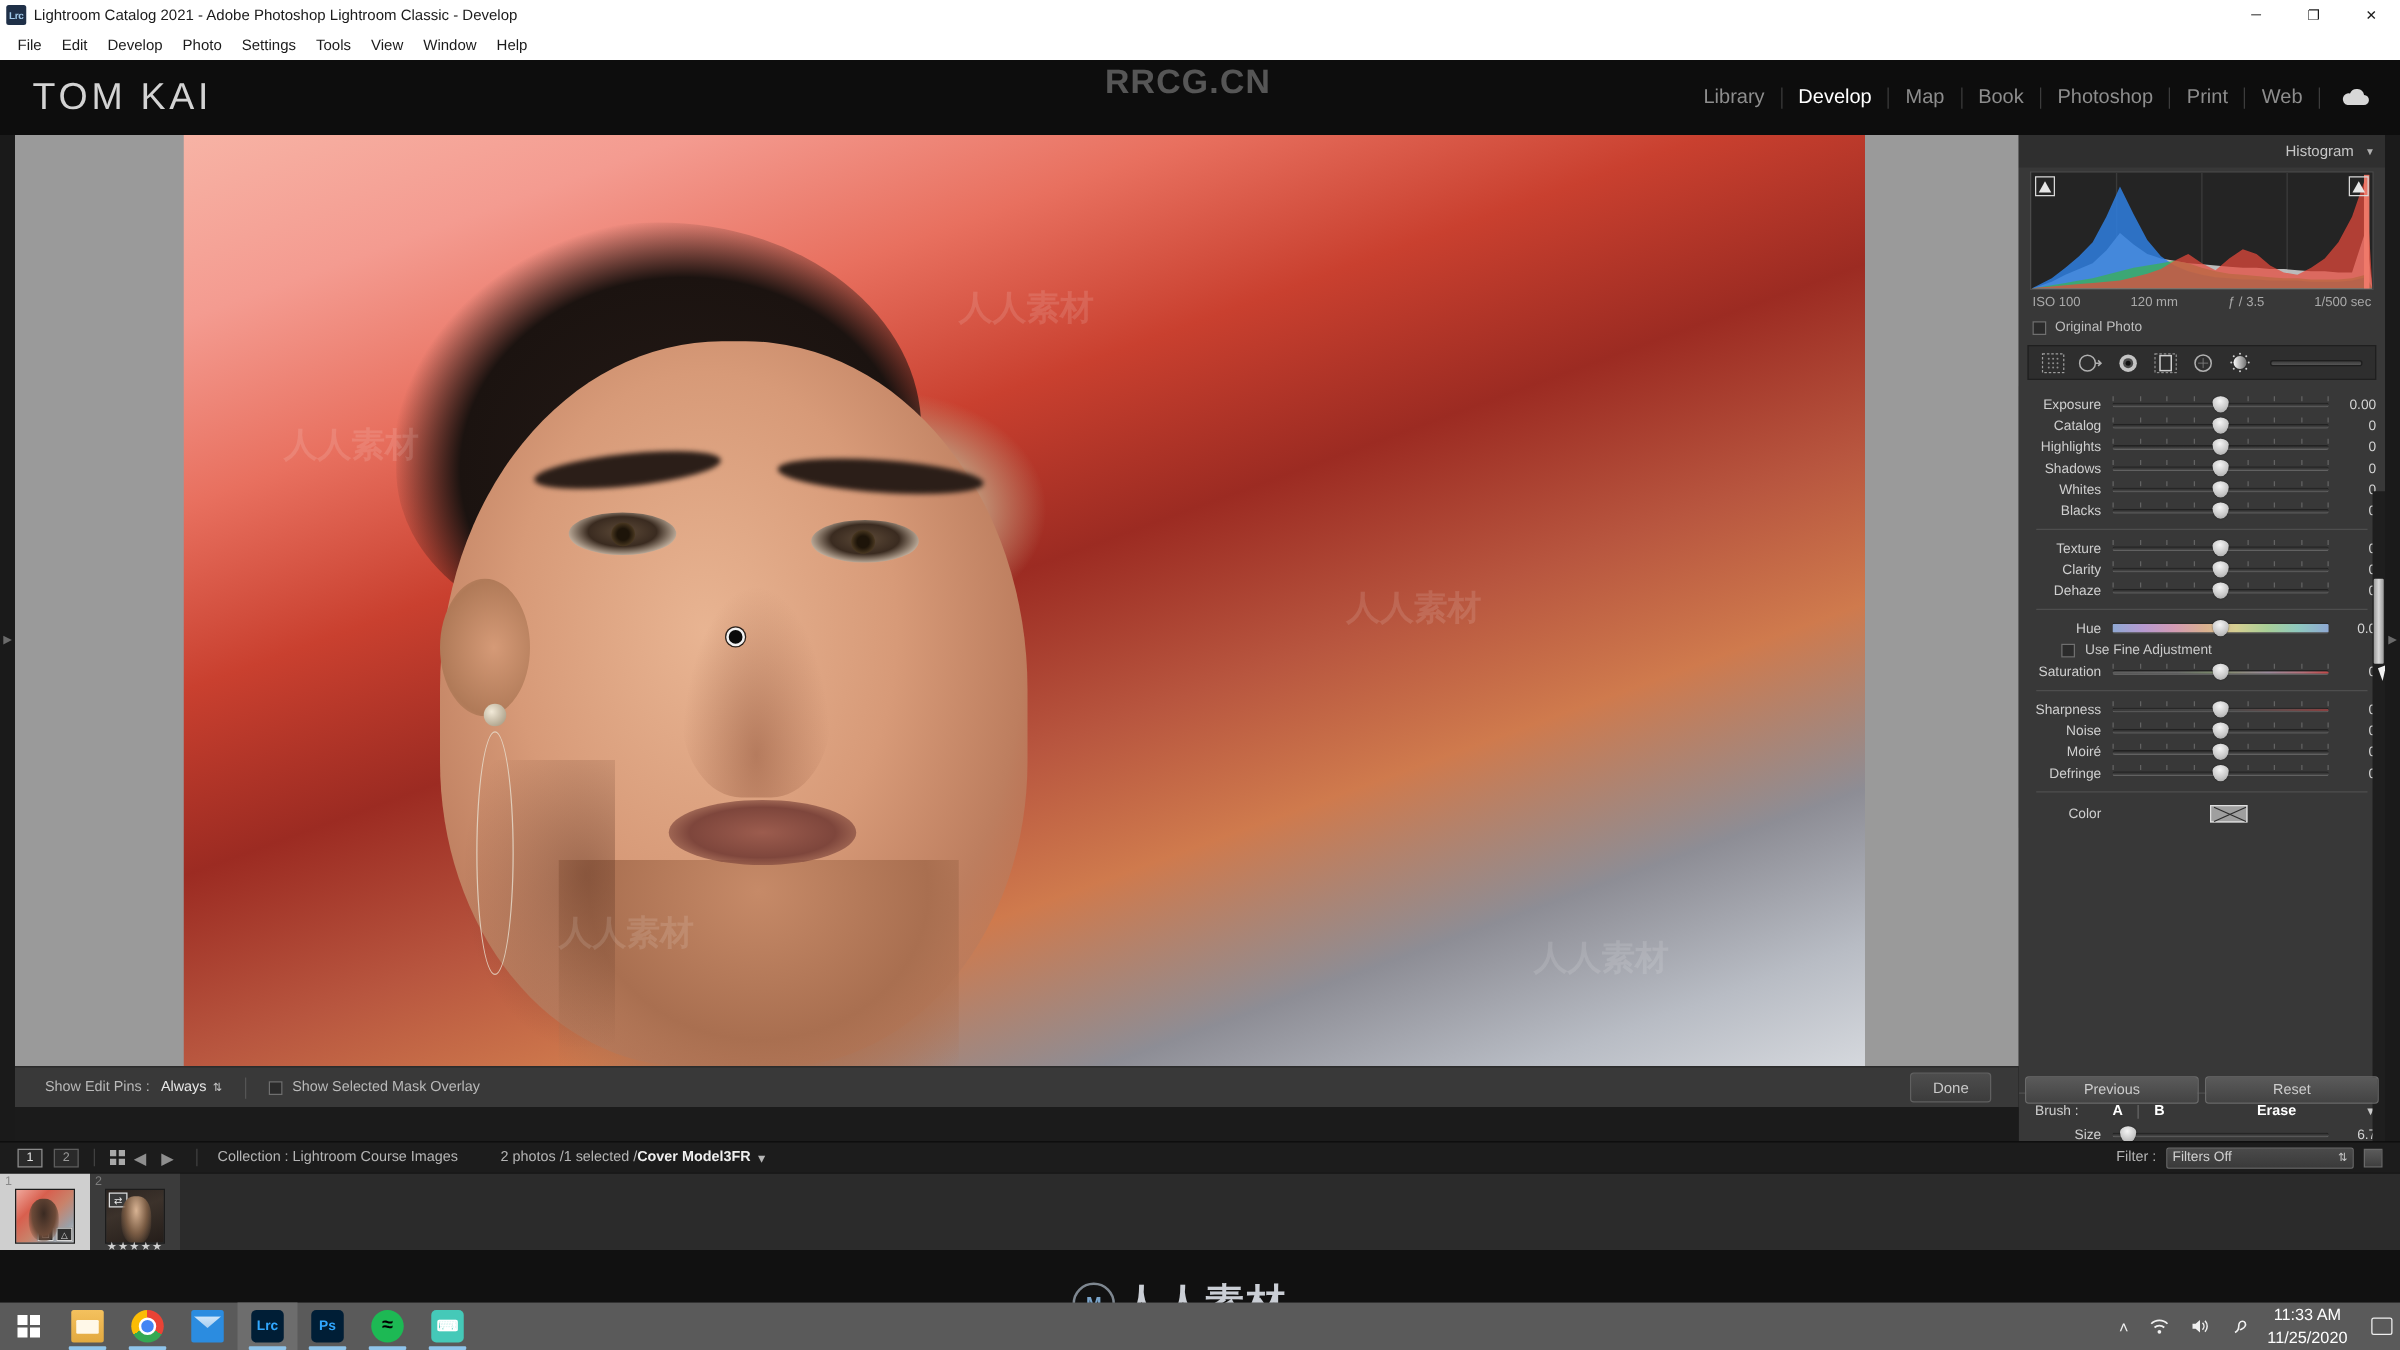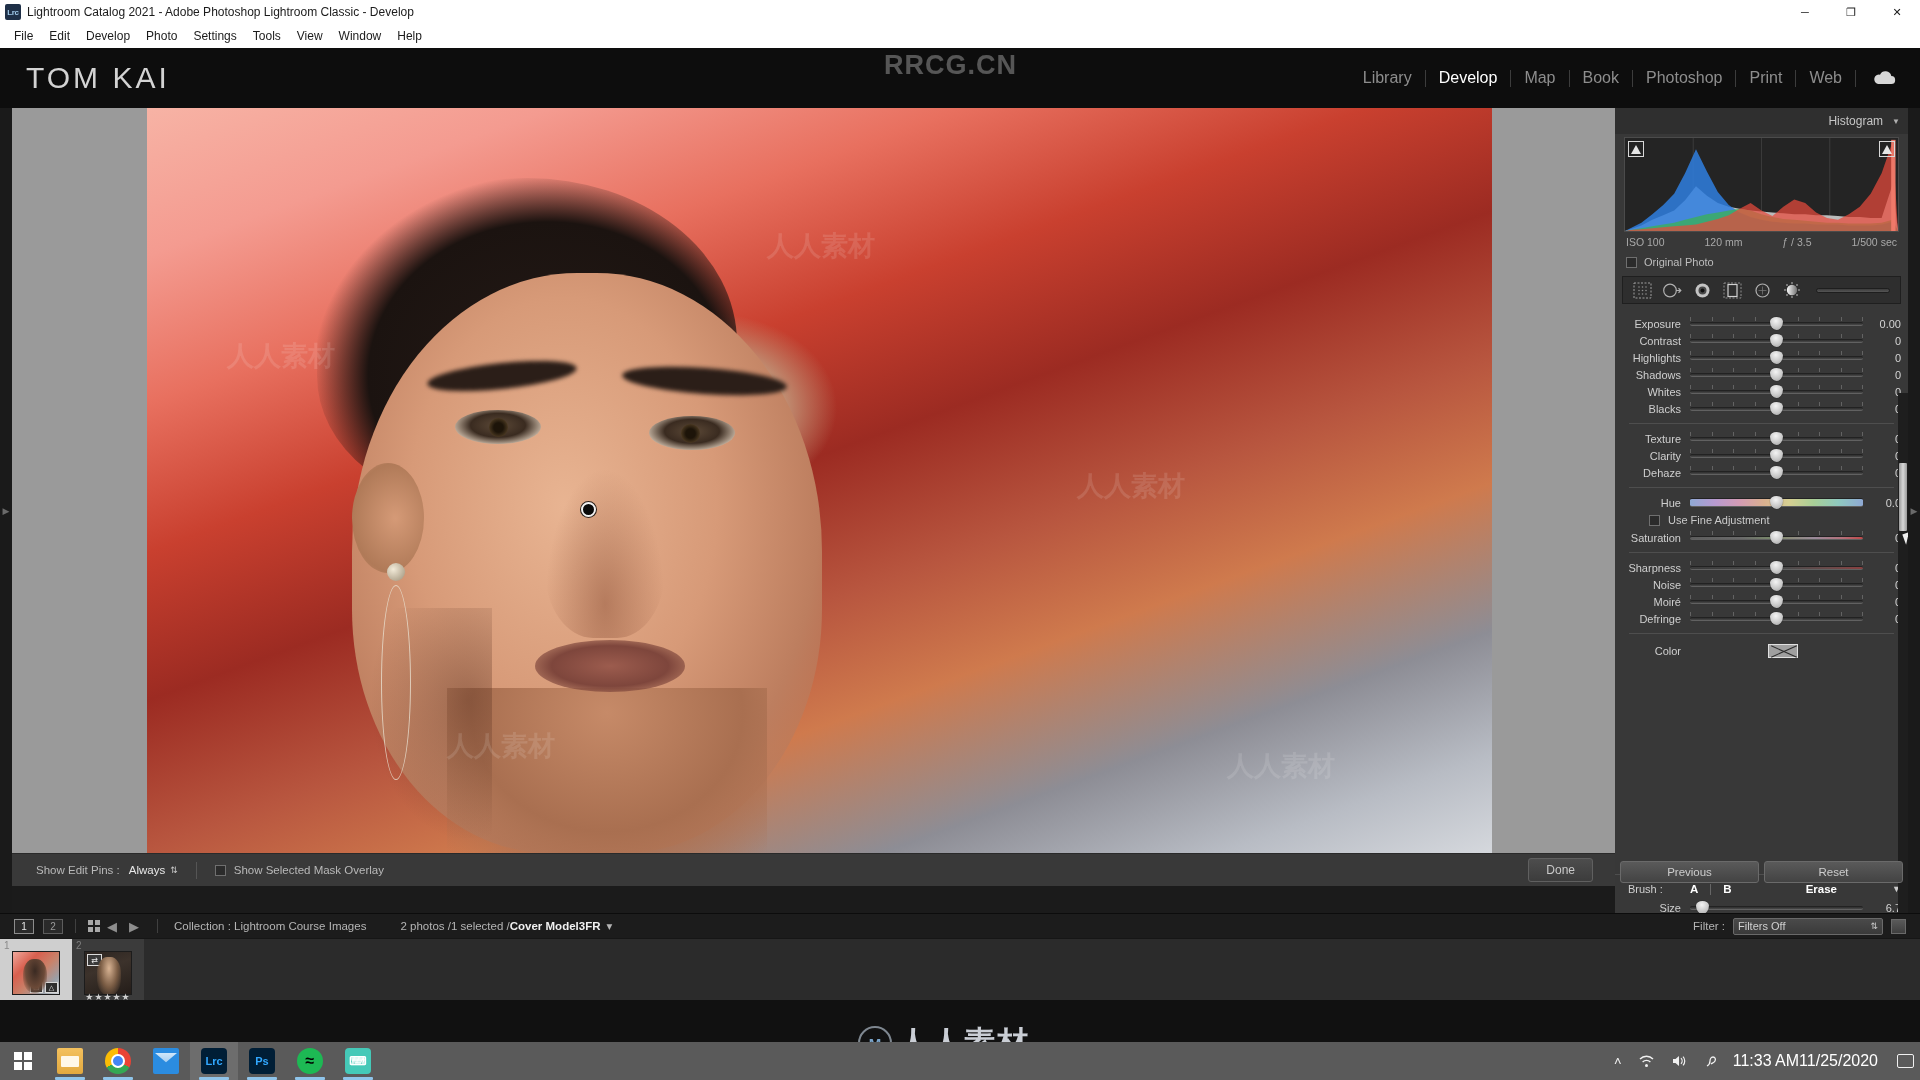--- a/index.html
+++ b/index.html
@@ -508,22 +508,22 @@
   .ic-ps { background: #001e36; color: #31a8ff; }
   .ic-spotify { background: #1db954; border-radius: 50%; position: relative; }
   .ic-spotify::after { content:'≈'; color:#000; font-size:16px; font-weight:bold; }
   .ic-teal { background: #45c9b8; position:relative; }
   .ic-teal::after { content:'⌨'; color:#fff; font-size:12px; }
   .tray {
     margin-left: auto; display: flex; align-items: center; height: 38px;
   }
   .tray-ic { margin: 0 8px; color: #f0f0f0; font-size: 13px; display:flex; align-items:center; }
   .tray-clock {
-    display: flex; flex-direction: row; align-items: center;
-    font-size: 16px; color: #ffffff; line-height: 1.35;
+    display: flex; flex-direction: column; align-items: center;
+    font-size: 13px; color: #ffffff; line-height: 1.35;
     margin: 0 12px 0 6px;
   }
   .tray-action {
     width: 30px; height: 38px; display:flex; align-items:center; justify-content:center;
   }
   .tray-action .bubble {
     width: 17px; height: 14px; border: 1.5px solid #f0f0f0; border-radius: 2px;
   }
 </style>
 </head>
@@ -746,21 +746,21 @@
               <i></i>
               <i></i>
               <i></i>
             </span>
           <span class="sl-knob" style="left:50%"></span>
         </span>
         <span class="sl-val">0.00</span>
       </div>
 
       <div class="slider-row">
-        <span class="sl-label">Contrast</span>
+        <span class="sl-label">Catalog</span>
         <span class="sl-track">
           <span class="sl-bar"></span>
           <span class="sl-ticks">
               <i></i>
               <i></i>
               <i></i>
               <i></i>
               <i></i>
               <i></i>
               <i></i>

